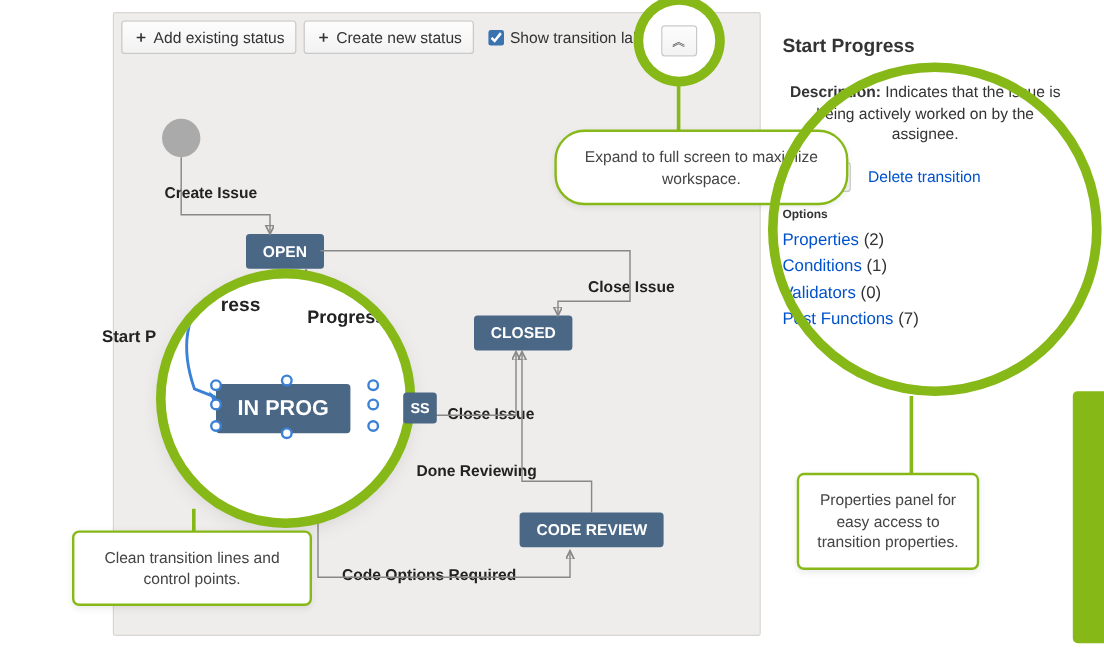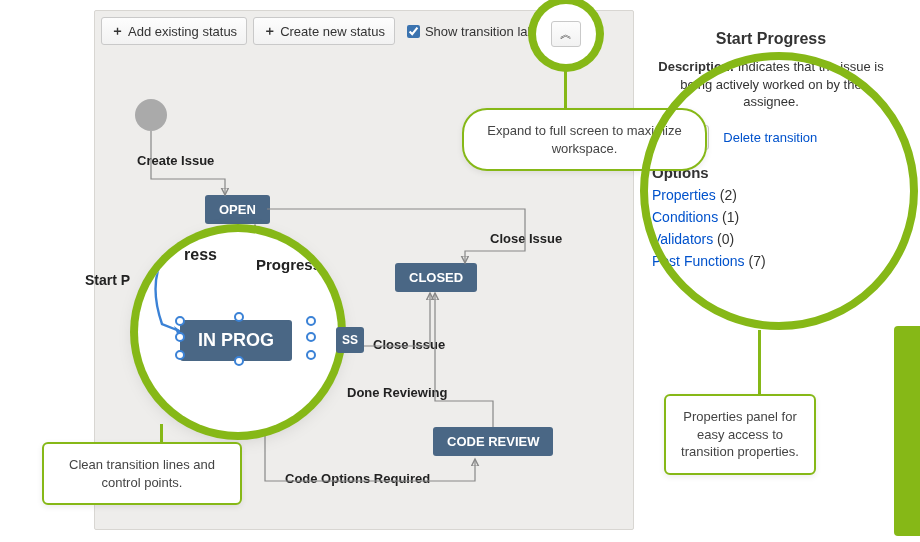--- a/index.html
+++ b/index.html
@@ -79,21 +79,21 @@
   .arrowhead { fill: #888; }
   
   .props {
     position: absolute;
     left: 636px; top: 10px;
     width: 270px; height: 520px;
     background: #fff;
     font-size: 13px;
     padding: 20px 16px;
   }
-  .props h3 { font-size: 16px; margin-bottom: 10px; text-align: center; }
+  .props h3 { font-size: 16px; margin-bottom: 20px; }
   .props .desc { font-size: 13px; line-height: 1.35; text-align: center; }
   .props .desc b { font-weight: bold; }
   .link { color: #0052cc; cursor: pointer; }
   .opt-row { margin: 6px 0; font-size: 14px; }
   
   .ring {
     position: absolute;
     border: 8px solid #86b817;
     border-radius: 50%;
     background: rgba(255,255,255,0);
@@ -225,21 +225,21 @@
     <b>Description:</b>
     <span>Indicates that the issue is being actively worked on by the assignee.</span>
   </p>
   <div style="margin:14px 0; display:flex; align-items:center; gap:14px;">
     <button class="btn">
       <span class="pencil">✎</span>
       <span>Edit</span>
     </button>
     <span class="link">Delete transition</span>
   </div>
-  <h4 style="font-size:15px; margin:14px 0 6px 0;">Options</h4>
+  <h4 style="font-size:10px; margin:14px 0 6px 0;">Options</h4>
   <div class="opt-row">
     <span class="link">Properties</span>
     (<span>2</span>)
   </div>
   <div class="opt-row">
     <span class="link">Conditions</span>
     (<span>1</span>)
   </div>
   <div class="opt-row">
     <span class="link">Validators</span>
@@ -280,21 +280,21 @@
   <div class="cp" style="left:37px; top:84px;"></div>
   <div class="cp" style="left:37px; top:118px;"></div>
   <div class="cp" style="left:168px; top:84px;"></div>
   <div class="cp" style="left:168px; top:118px;"></div>
 </div>
 <div class="abs-label" style="left:85px; top:272px; font-size:14px;"><span>Start P</span></div>
 
 <div class="status-box" style="left:336px; top:327px; padding:6px 6px; font-size:12px;">SS</div>
 
 <div class="connector" style="left:160px; top:424px; width:3px; height:20px;"></div>
-<div class="callout" style="left:42px; top:442px; width:200px;">
+<div class="callout" style="left:60px; top:442px; width:200px;">
   <span>Clean transition lines and control points.</span>
 </div>
 
 <div class="ring" style="left:640px; top:52px; width:278px; height:278px; background:transparent;"></div>
 
 <div style="position:absolute; right:0; top:326px; width:26px; height:210px; background:#86b817; border-radius:4px 0 0 4px;"></div>
 <div class="connector" style="left:758px; top:330px; width:3px; height:66px;"></div>
 <div class="callout" style="left:664px; top:394px; width:152px;">
   <span>Properties panel for easy access to transition properties.</span>
 </div>

